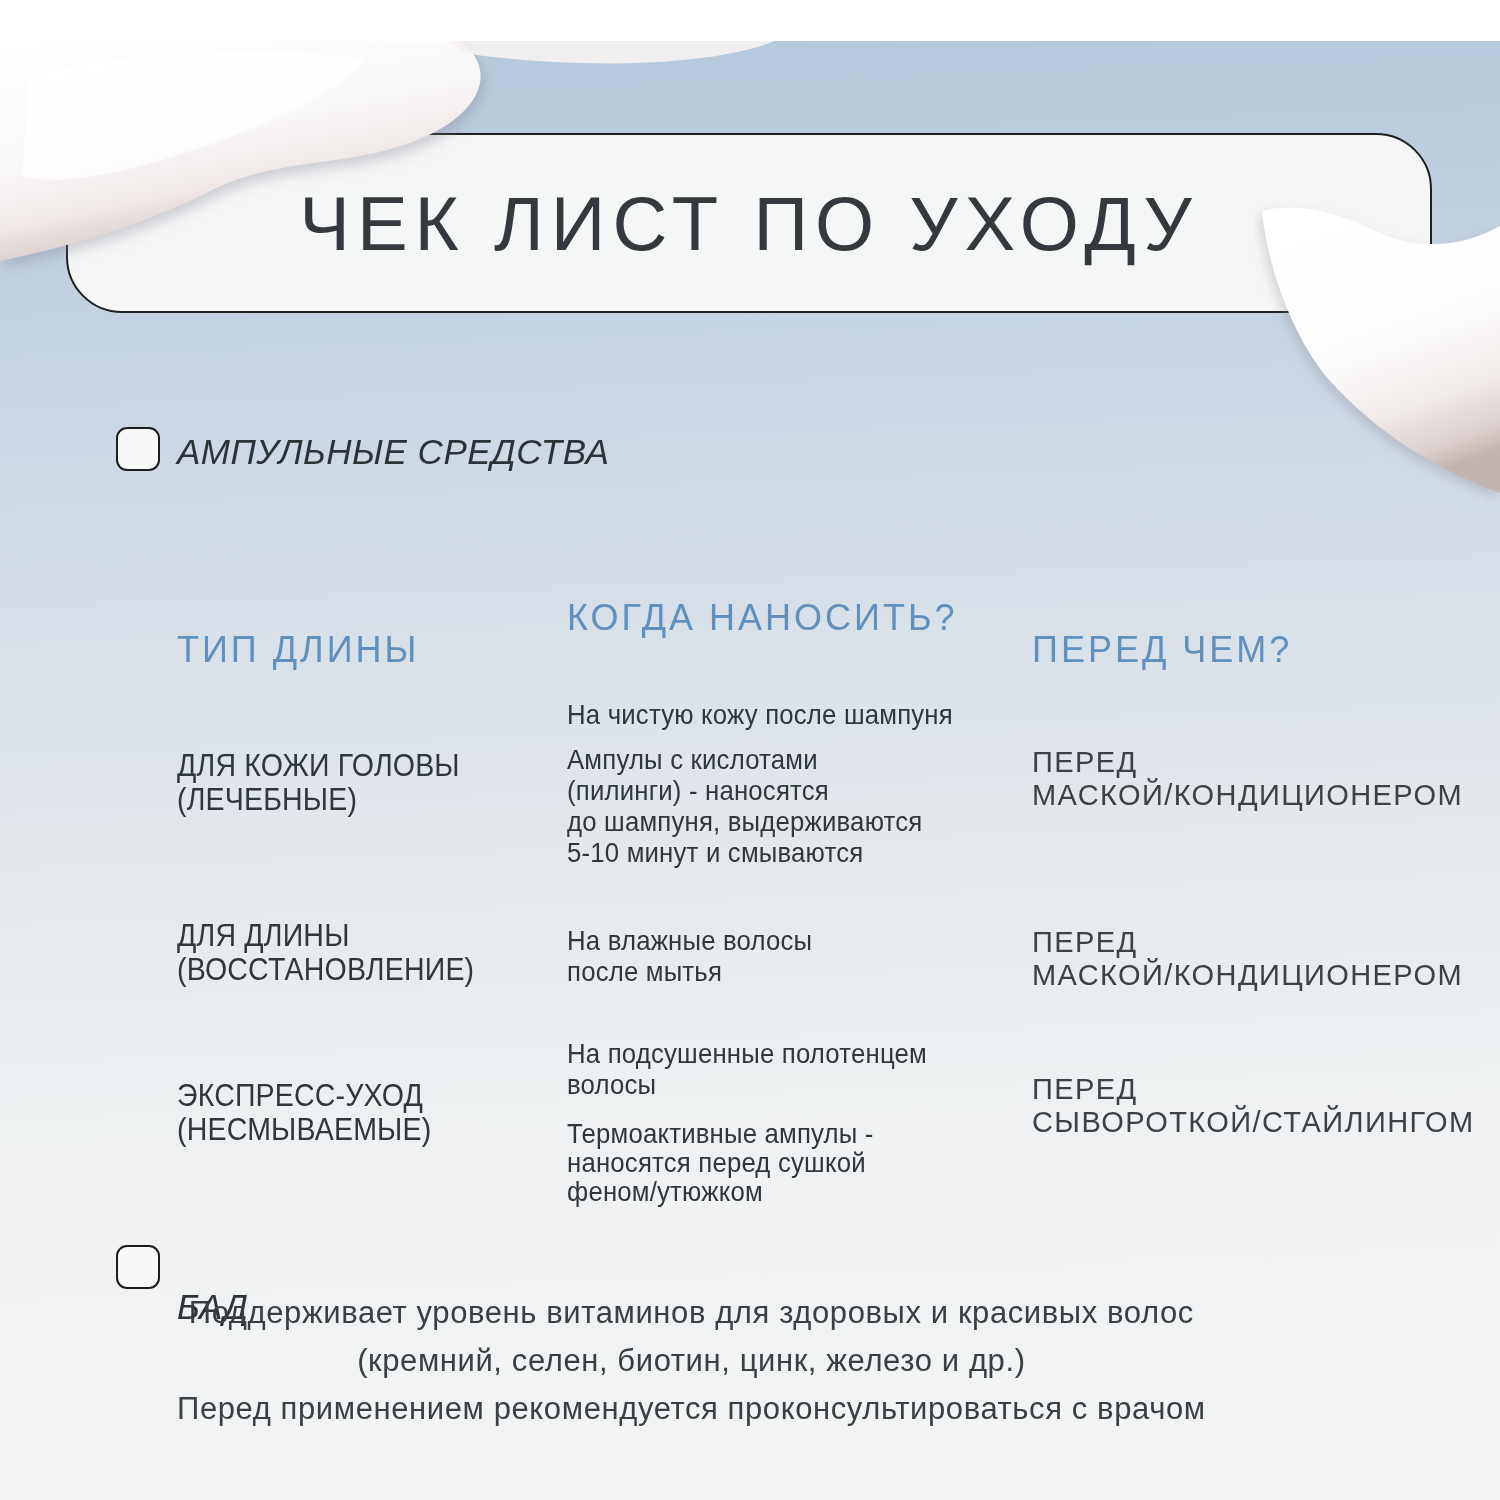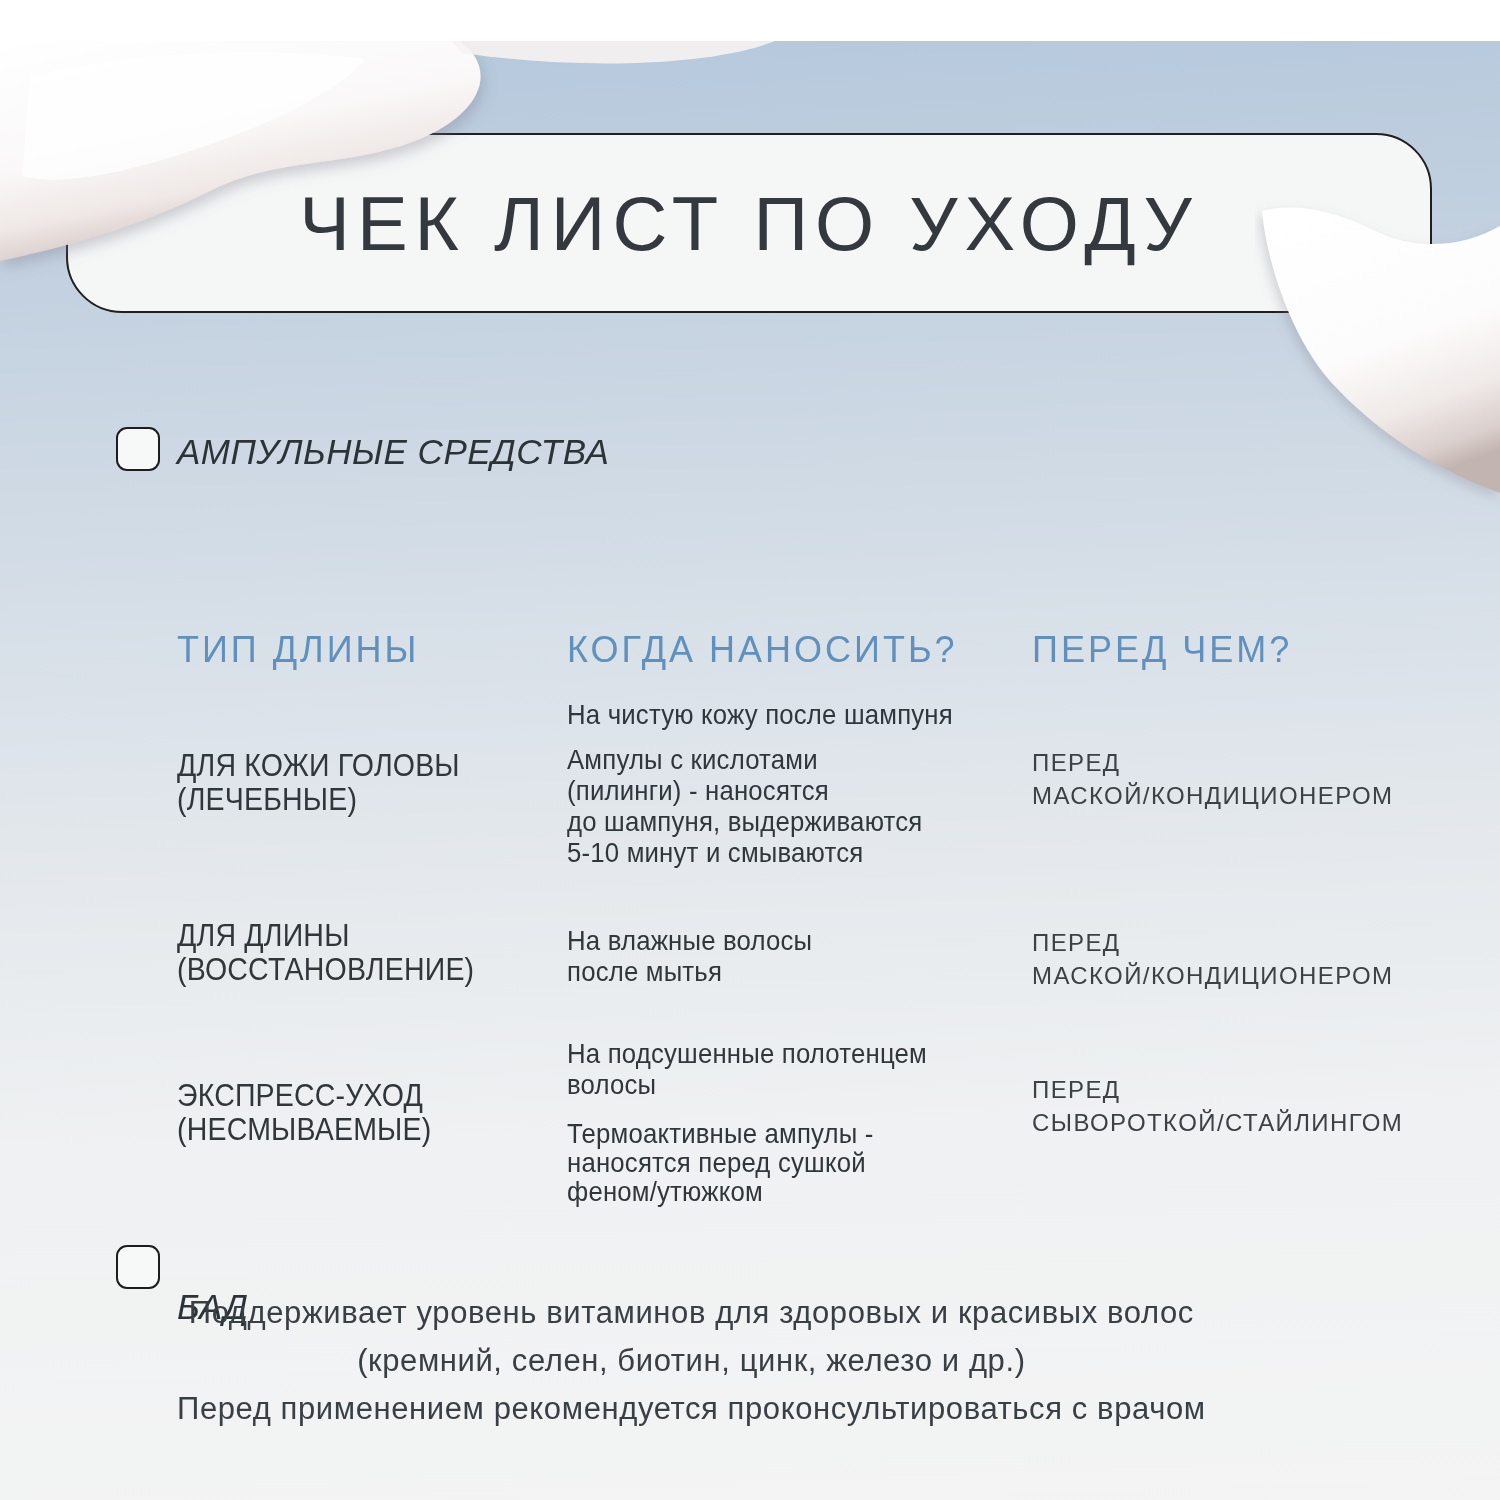--- a/index.html
+++ b/index.html
@@ -73,29 +73,29 @@
   .cond {
     color: #30373b;
     white-space: pre-line;
     transform: scaleX(0.92);
     transform-origin: 0 0;
     letter-spacing: 0.2px;
   }
   .cell-type   { font-size: 31px; line-height: 34px; }
   .cell-when   { font-size: 28px; line-height: 31px; }
   .cell-before {
-    font-size: 24px;
+    font-size: 29px;
     line-height: 33px;
     letter-spacing: 1.4px;
     color: #3b4145;
     white-space: pre-line;
   }
   
   .hdr1 { left: 177px;  top: 588px; }
-  .hdr2 { left: 567px;  top: 588px; }
+  .hdr2 { left: 567px;  top: 556px; }
   .hdr3 { left: 1032px; top: 588px; }
   .r1c2lead   { left: 567px;  top: 658px;  }
   .r1c1       { left: 177px;  top: 708px;  }
   .r1c2detail { left: 567px;  top: 703px;  }
   .r1c3       { left: 1032px; top: 705px;  }
   .r2c1       { left: 177px;  top: 878px;  }
   .r2c2       { left: 567px;  top: 884px;  }
   .r2c3       { left: 1032px; top: 885px;  }
   .r3c2a      { left: 567px;  top: 997px;  }
   .r3c1       { left: 177px;  top: 1038px; }

